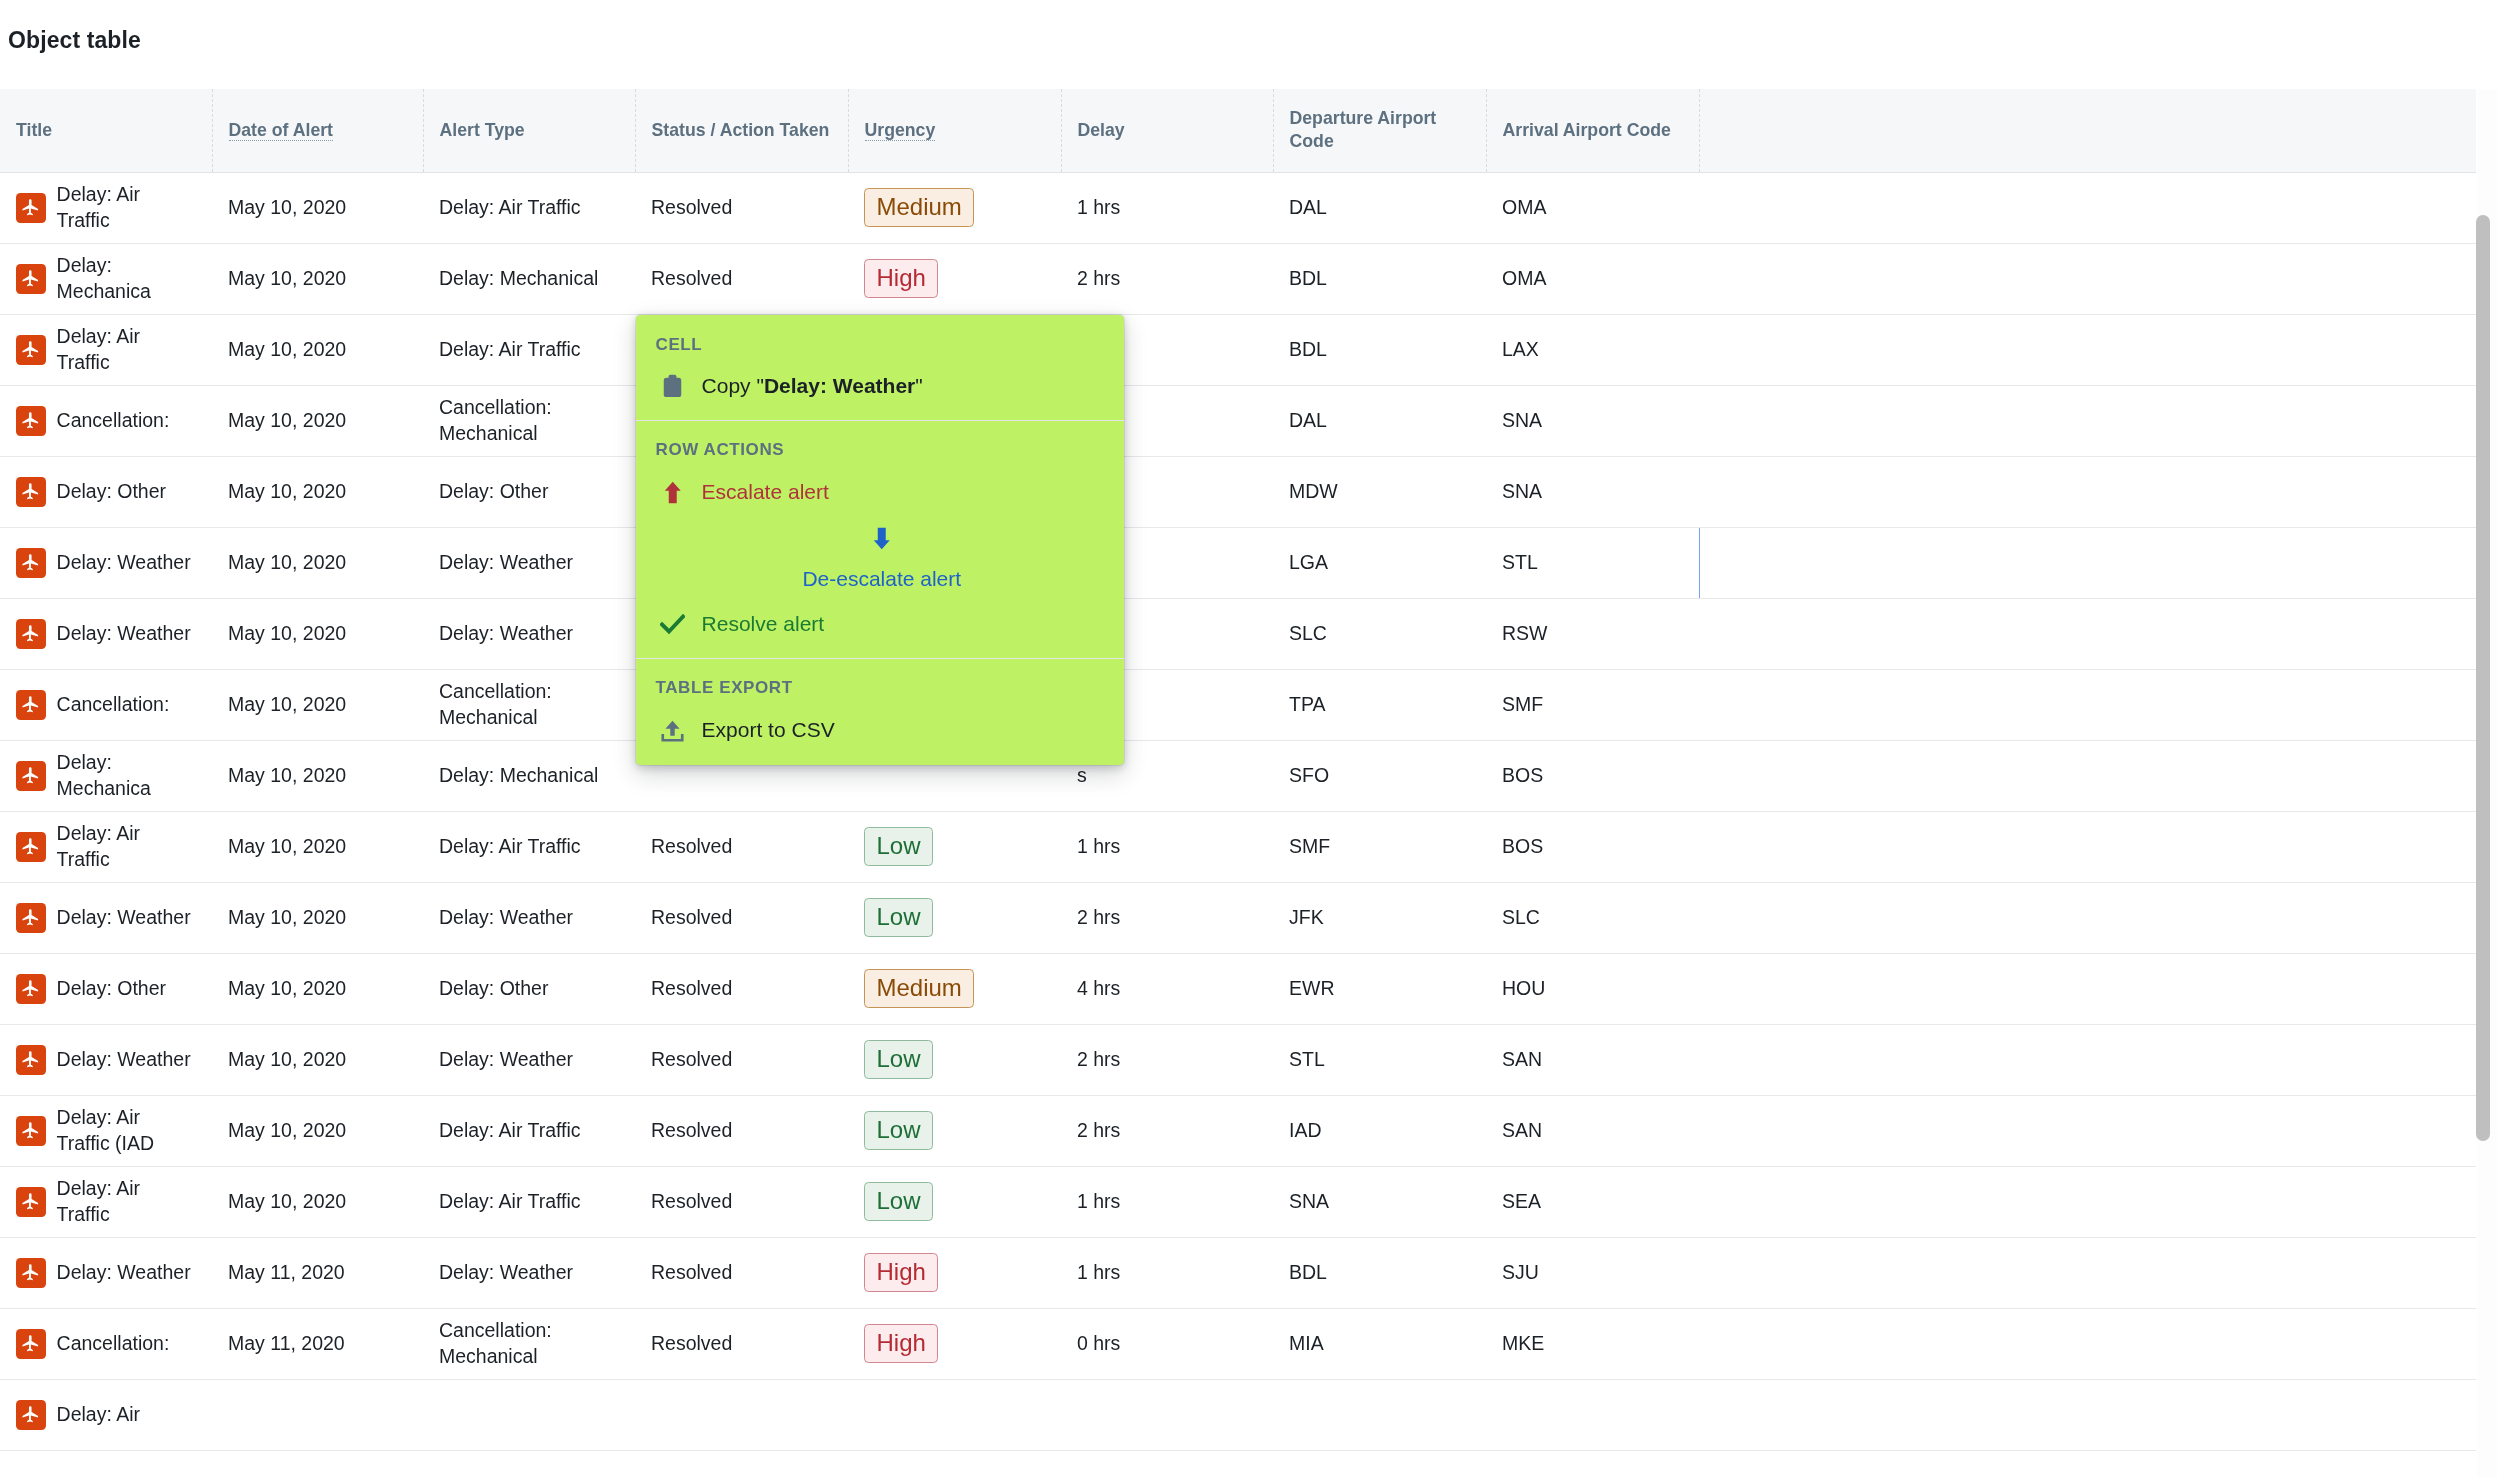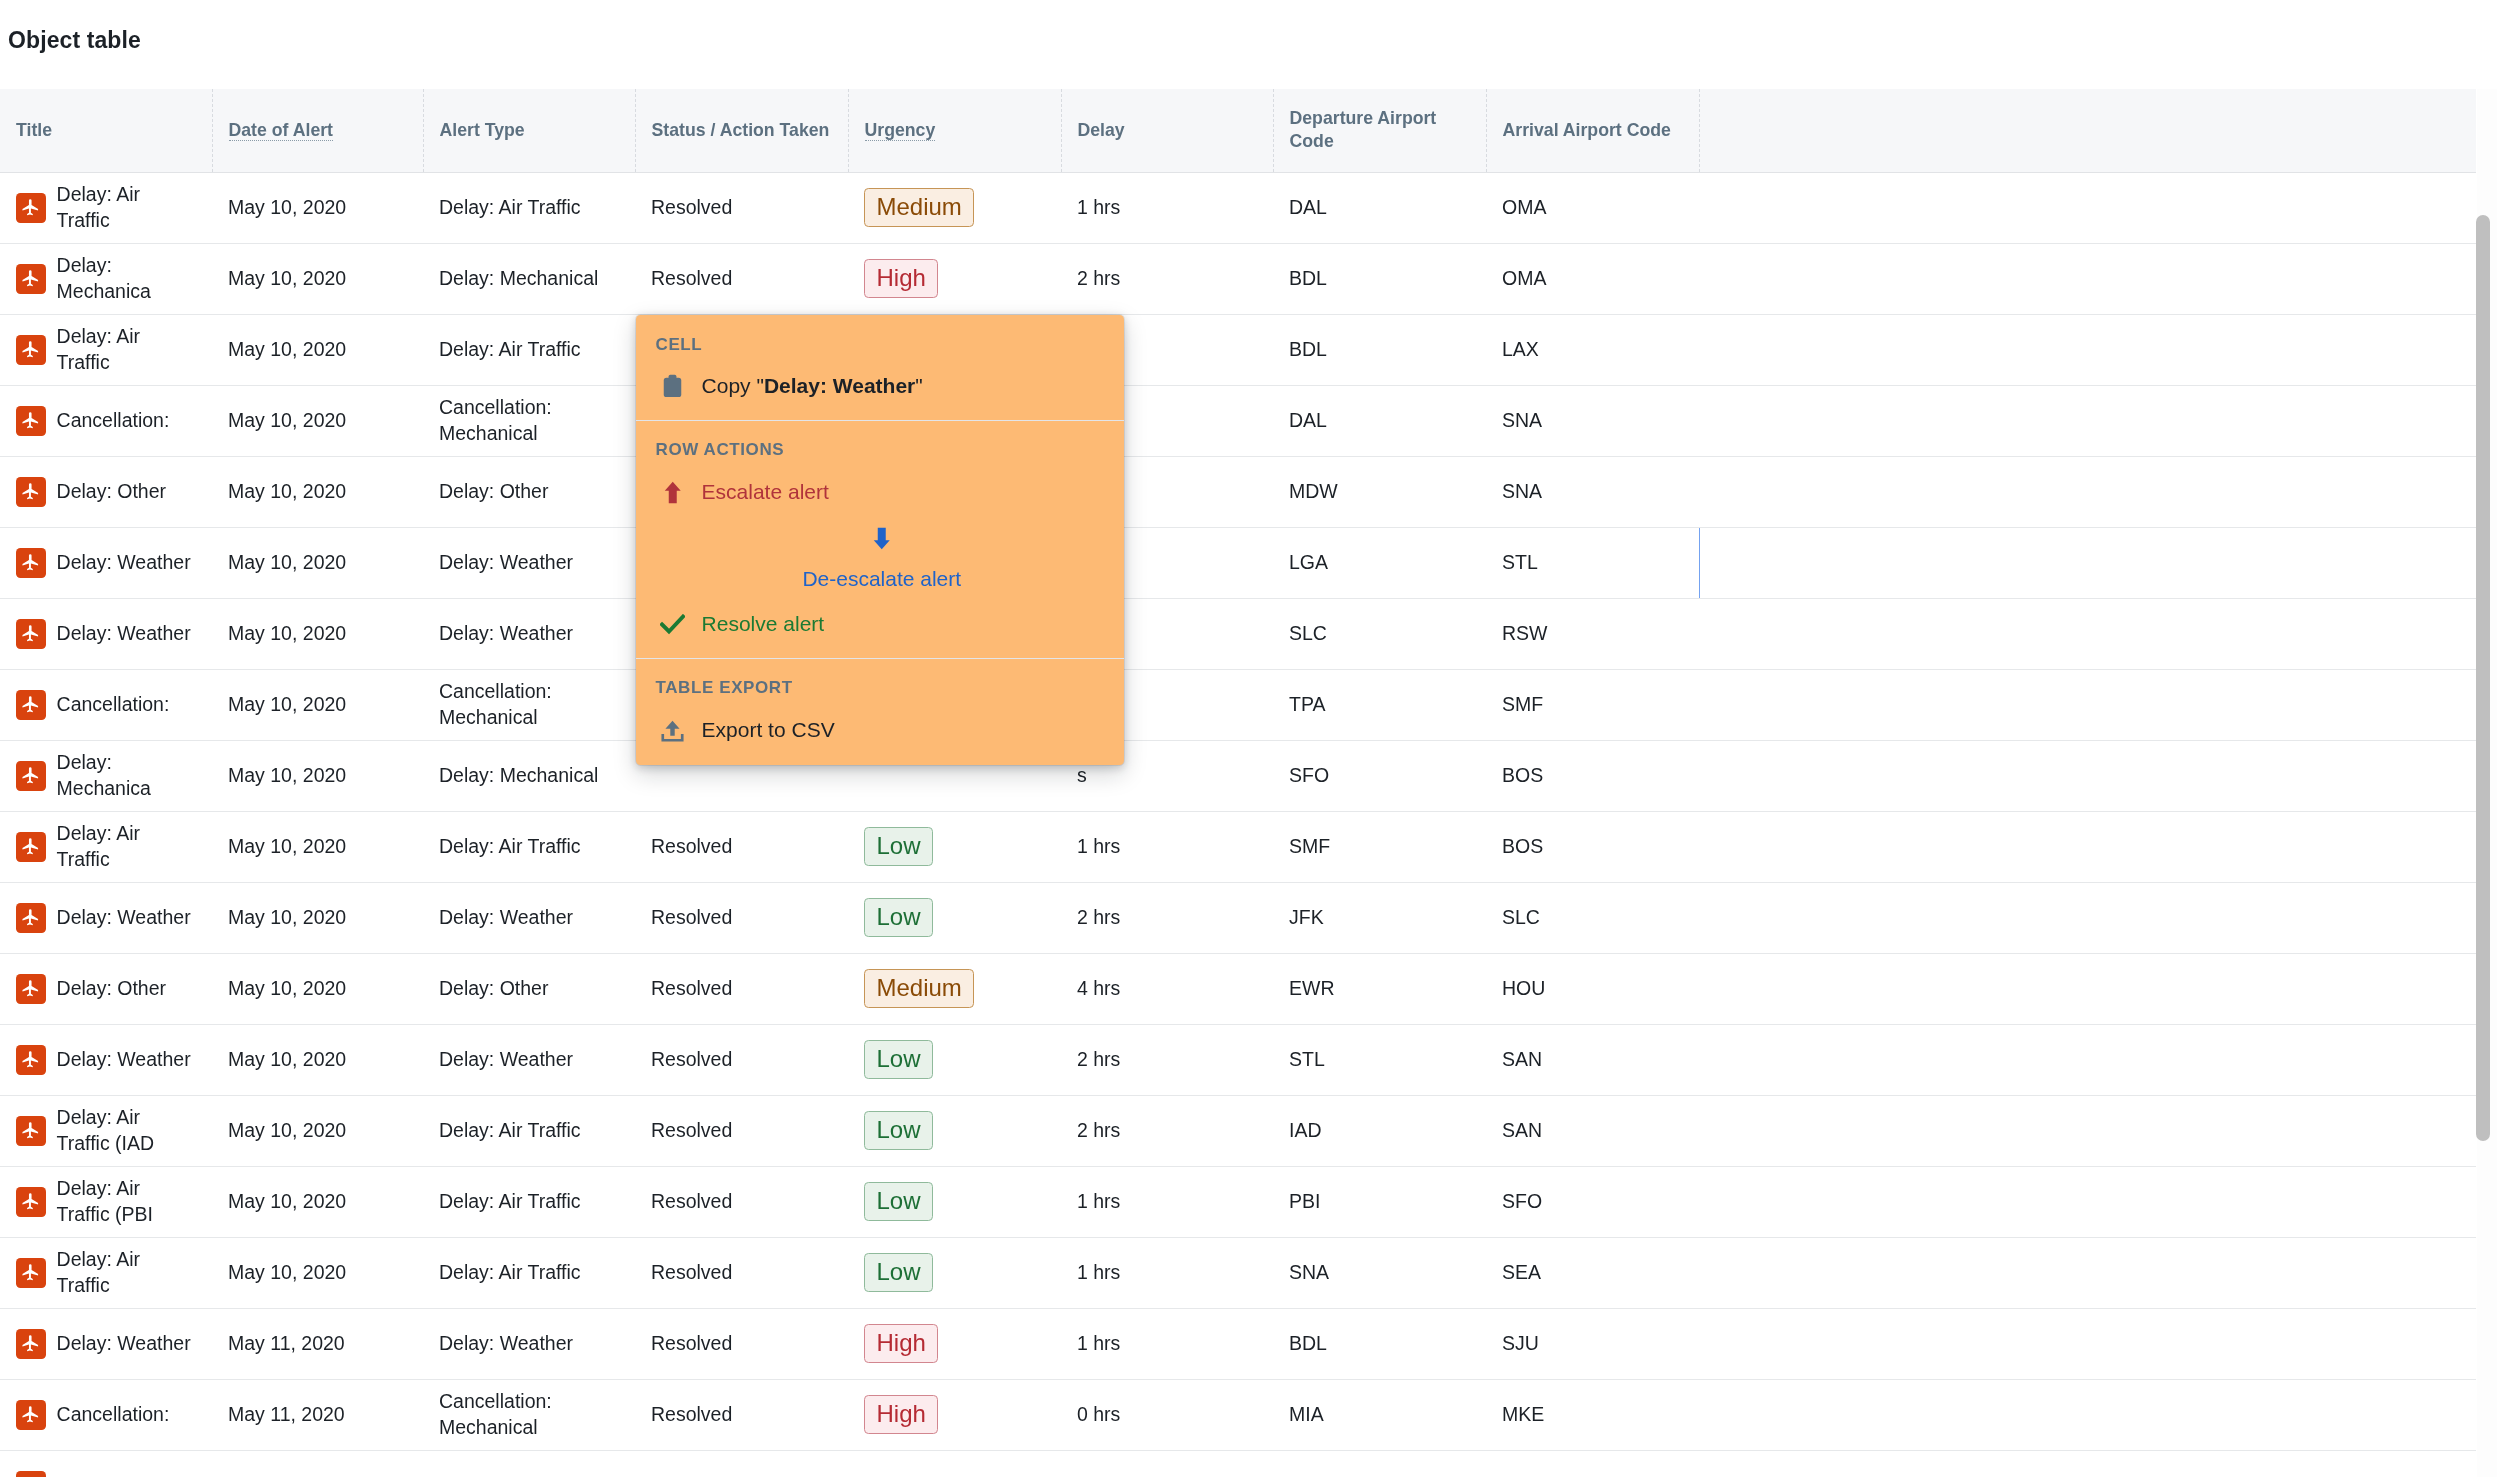--- a/index.html
+++ b/index.html
@@ -114,21 +114,21 @@
   .scrollbar-thumb {
     position: absolute; right: 7px; top: 126px;
     width: 13.3px; height: 926px;
     background: #bfbfbf; border-radius: 7px;
   }
 
   
   .ctx-menu {
     position: absolute; left: 636px; top: 315px;
     width: 488px;
-    background: #fdba74;
+    background: #bef264;
     border-radius: 4.4px;
     box-shadow: 0 0 0 0.9px rgba(16,22,26,.08), 0 2.7px 8.9px rgba(16,22,26,.18), 0 8.9px 23px rgba(16,22,26,.18);
     padding: 0 0 12.4px 0;
     z-index: 30;
   }
   .ctx-section-head {
     font-size: 17px; font-weight: bold; letter-spacing: 0.6px;
     color: #5c7080; padding: 19.5px 19.5px 8.9px 19.5px; text-transform: uppercase;
   }
   .ctx-item {
@@ -458,40 +458,20 @@
             <td></td>
           </tr>
           <tr>
             <td>
               <div class="title-cell">
                 <span class="plane-badge">
                   <svg width="19.5" height="19.5" viewBox="0 0 24 24">
                     <path fill="#ffffff" d="M21 15.5v-2l-8-5V3.2a1.6 1.6 0 0 0-3.2 0v5.3l-8 5v2l8-2.5V18l-2.3 1.7v1.6L11 20.4l3.5 0.9v-1.6L12.2 18v-5l8.8 2.5z"></path>
                   </svg>
                 </span>
-                <span class="title-text">Delay: Air Traffic (PBI</span>
-              </div>
-            </td>
-            <td>May 10, 2020</td>
-            <td>Delay: Air Traffic</td>
-            <td>Resolved</td>
-            <td><span class="badge low">Low</span></td>
-            <td>1 hrs</td>
-            <td>PBI</td>
-            <td>SFO</td>
-            <td></td>
-          </tr>
-          <tr>
-            <td>
-              <div class="title-cell">
-                <span class="plane-badge">
-                  <svg width="19.5" height="19.5" viewBox="0 0 24 24">
-                    <path fill="#ffffff" d="M21 15.5v-2l-8-5V3.2a1.6 1.6 0 0 0-3.2 0v5.3l-8 5v2l8-2.5V18l-2.3 1.7v1.6L11 20.4l3.5 0.9v-1.6L12.2 18v-5l8.8 2.5z"></path>
-                  </svg>
-                </span>
                 <span class="title-text">Delay: Air Traffic</span>
               </div>
             </td>
             <td>May 10, 2020</td>
             <td>Delay: Air Traffic</td>
             <td>Resolved</td>
             <td><span class="badge low">Low</span></td>
             <td>1 hrs</td>
             <td>SNA</td>
             <td>SEA</td>

